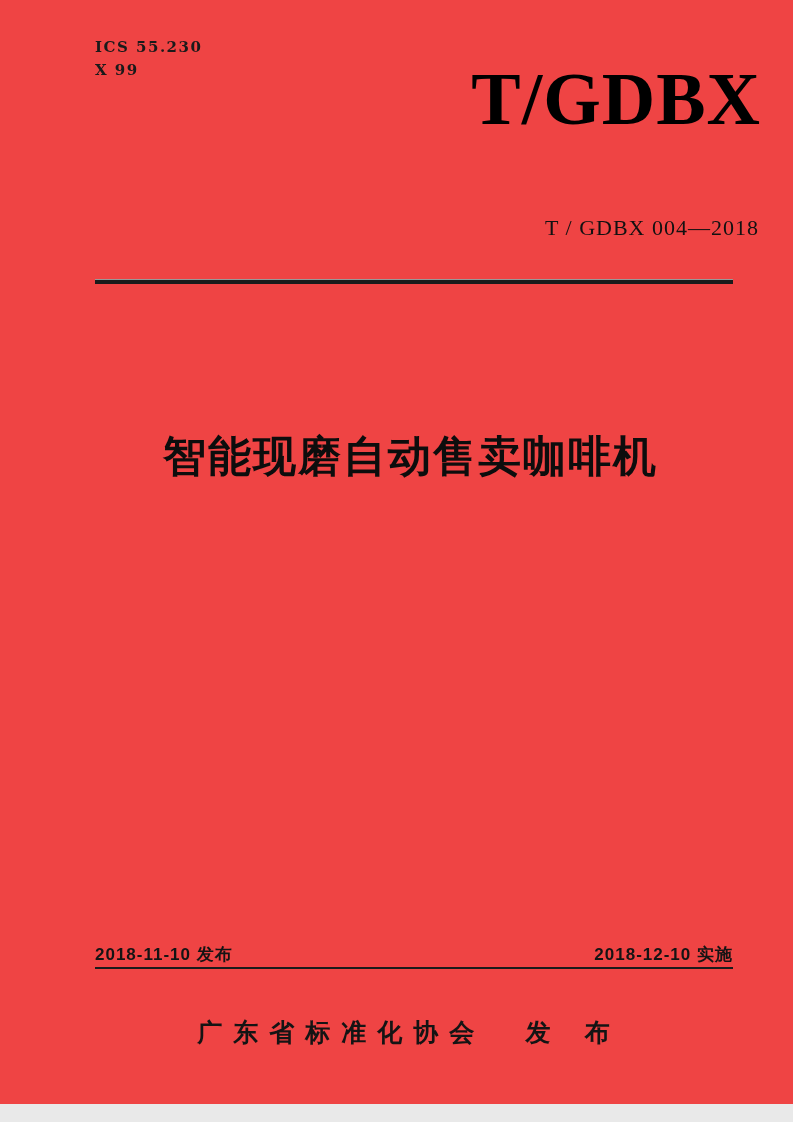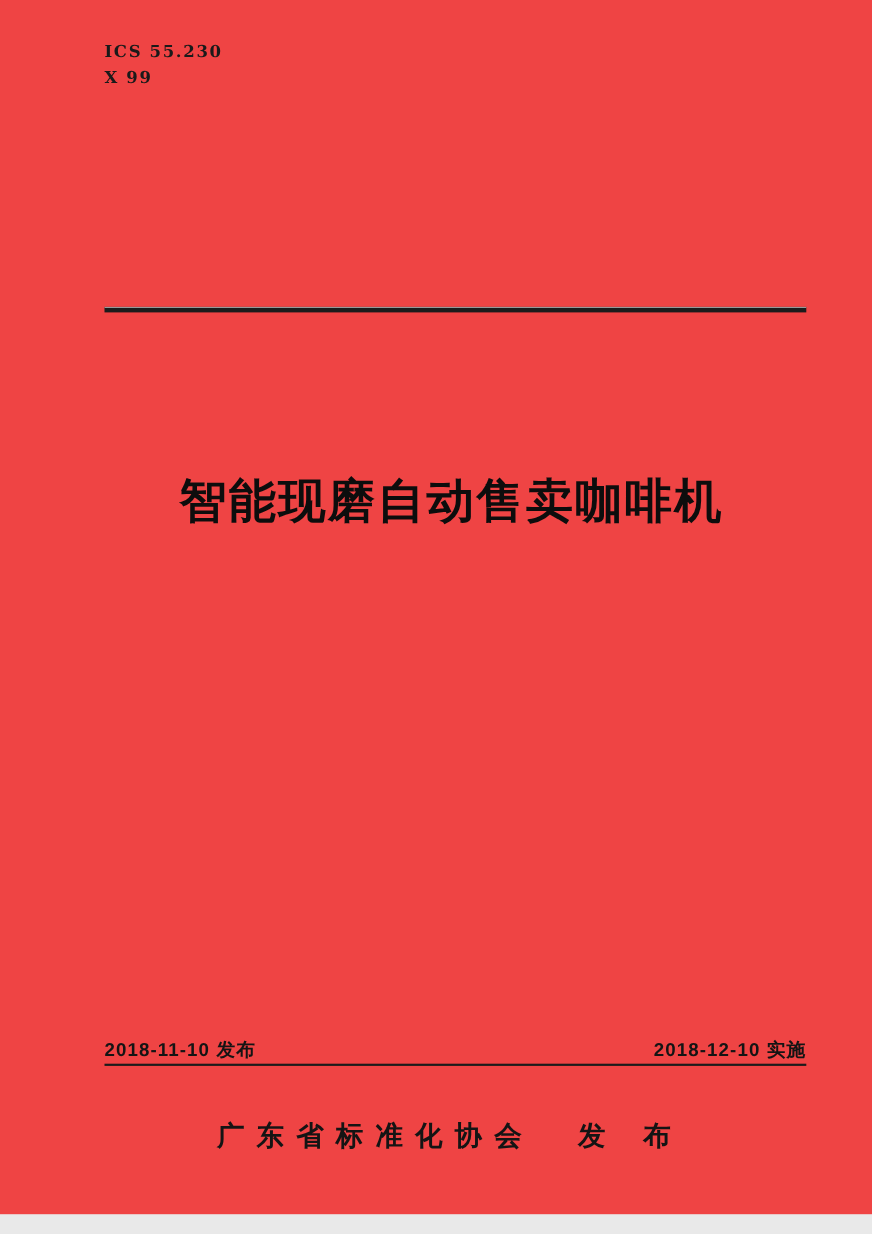--- a/index.html
+++ b/index.html
@@ -159,22 +159,24 @@
 </head>
 <body>
 
 <div class="page">
 
   <div class="ics-block">
     <div>ICS 55.230</div>
     <div>X 99</div>
   </div>
 
+  <div class="logo">T/GDBX</div>
 
 
+  <div class="doc-number">T / GDBX 004—2018</div>
 
   <div class="header-rule"></div>
 
   <div class="title-cn">智能现磨自动售卖咖啡机</div>
 
 
   <div class="dates-row">
     <span>2018-11-10 发布</span>
     <span>2018-12-10 实施</span>
   </div>

